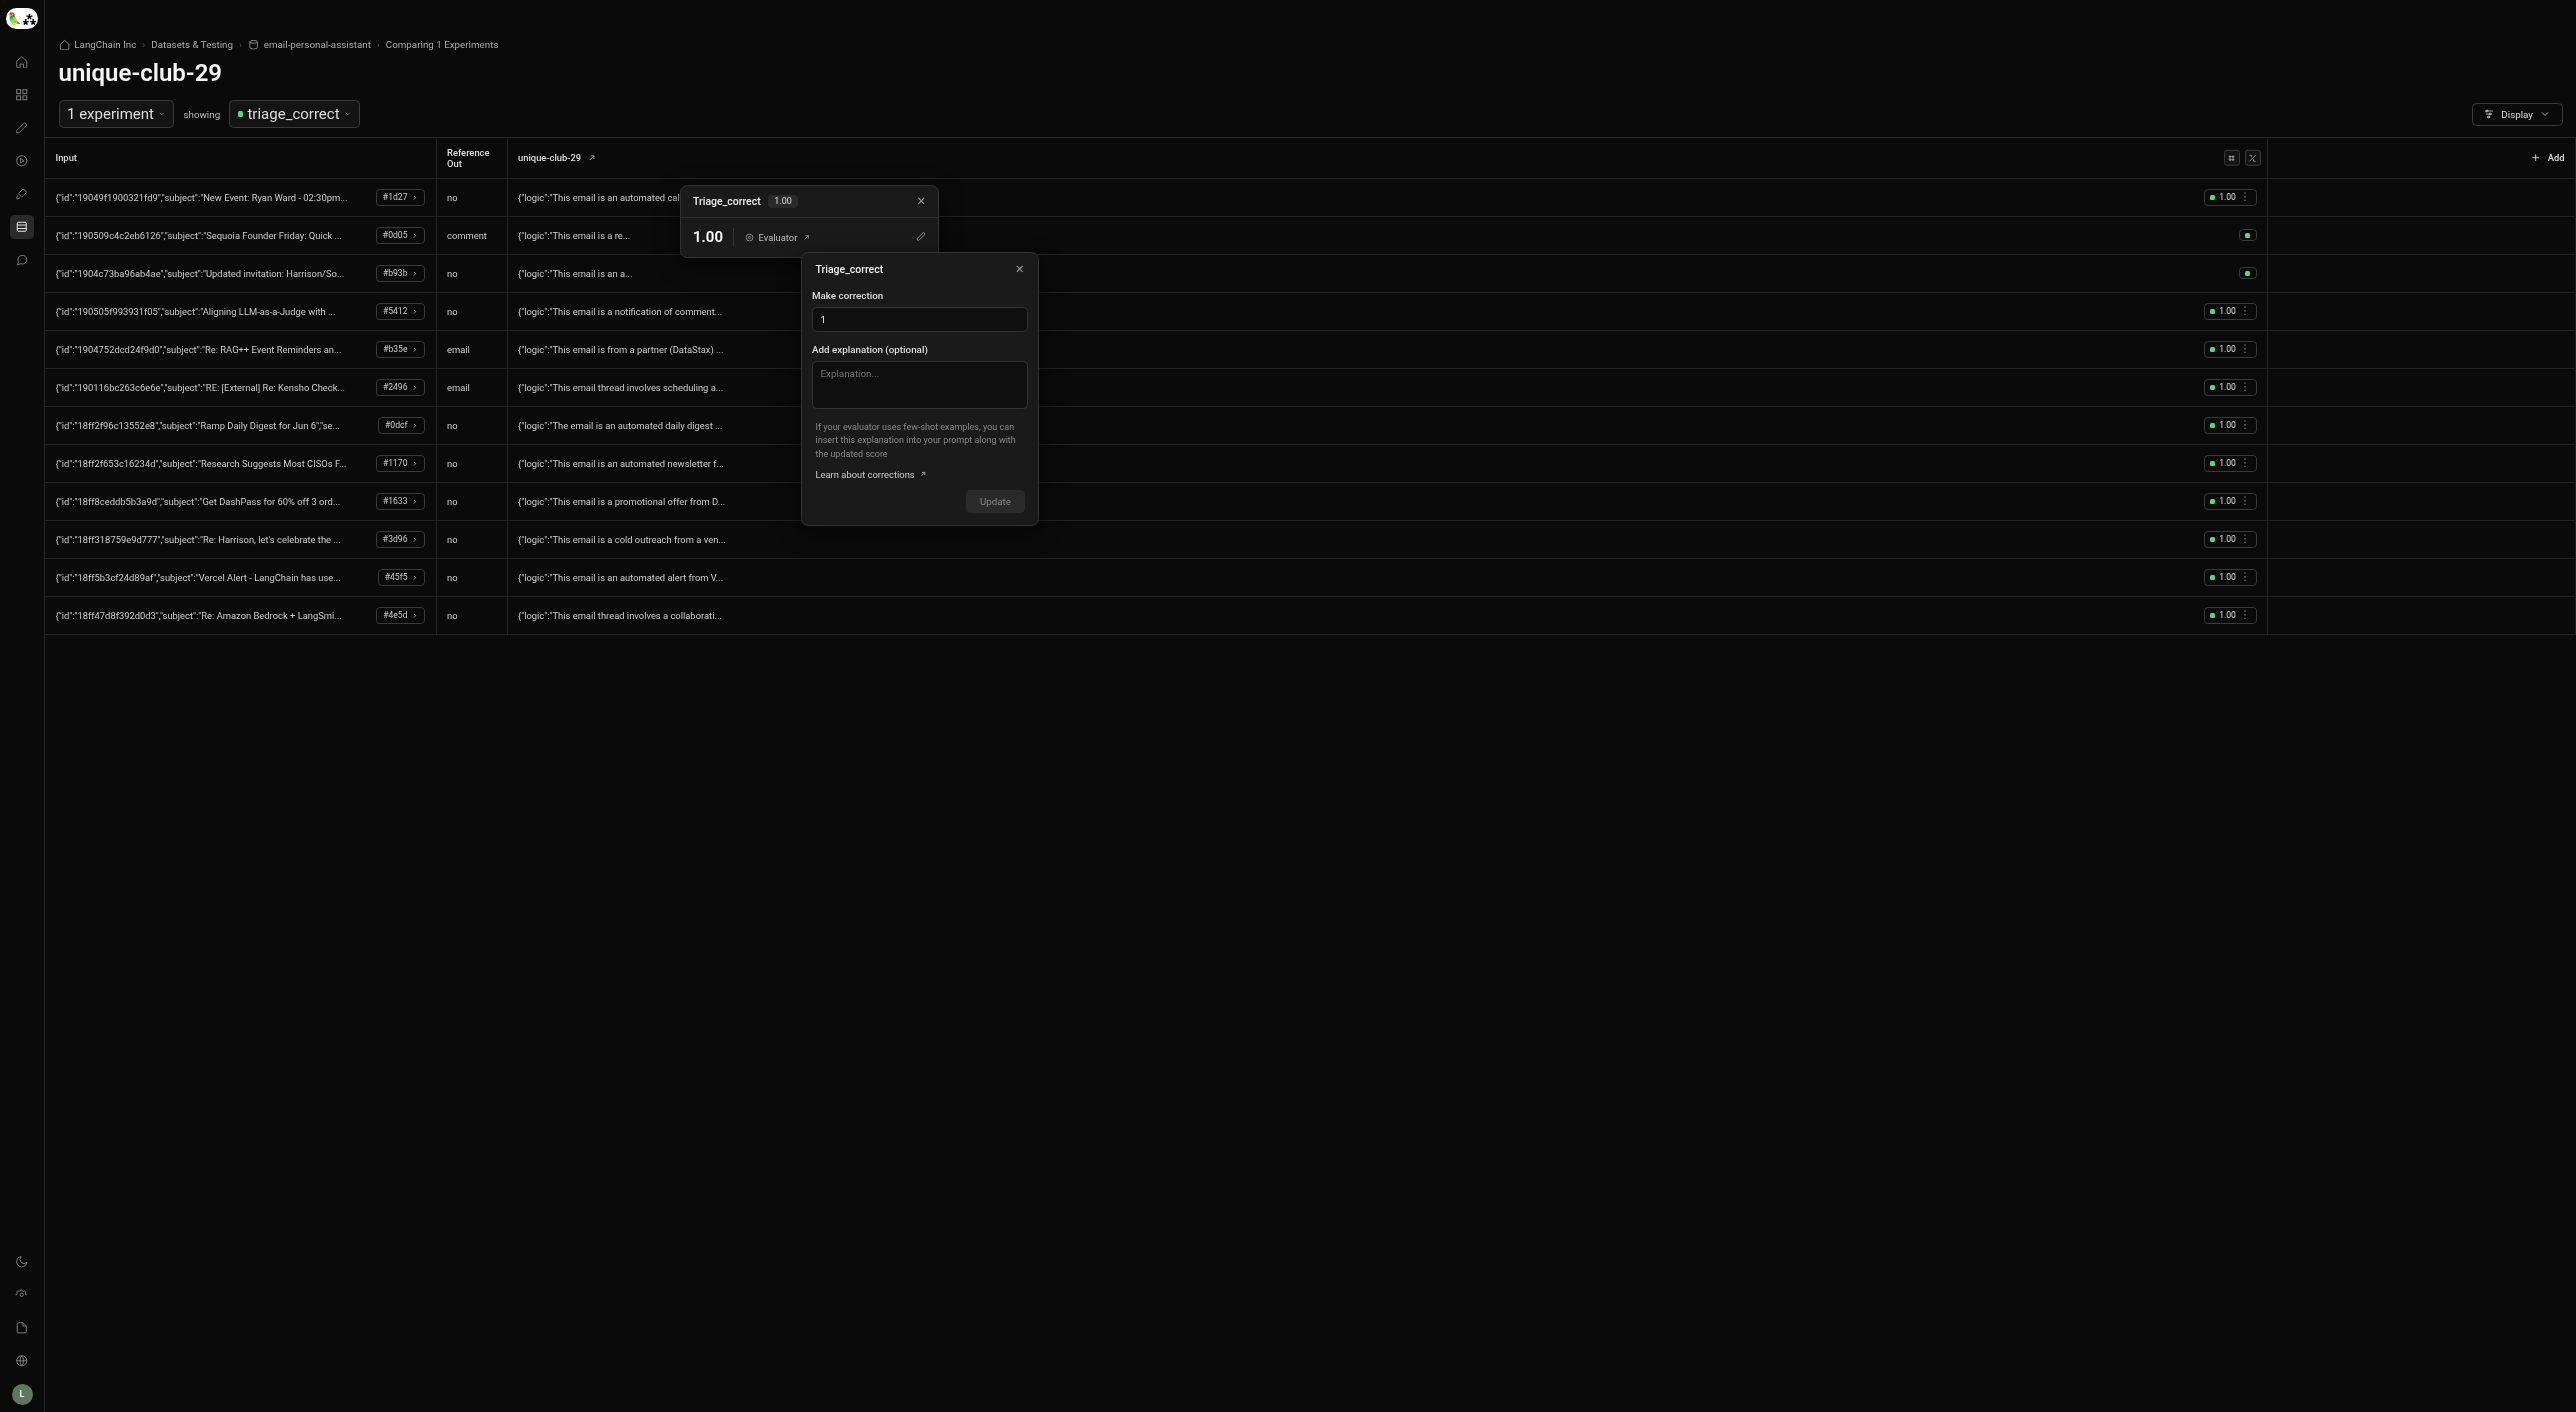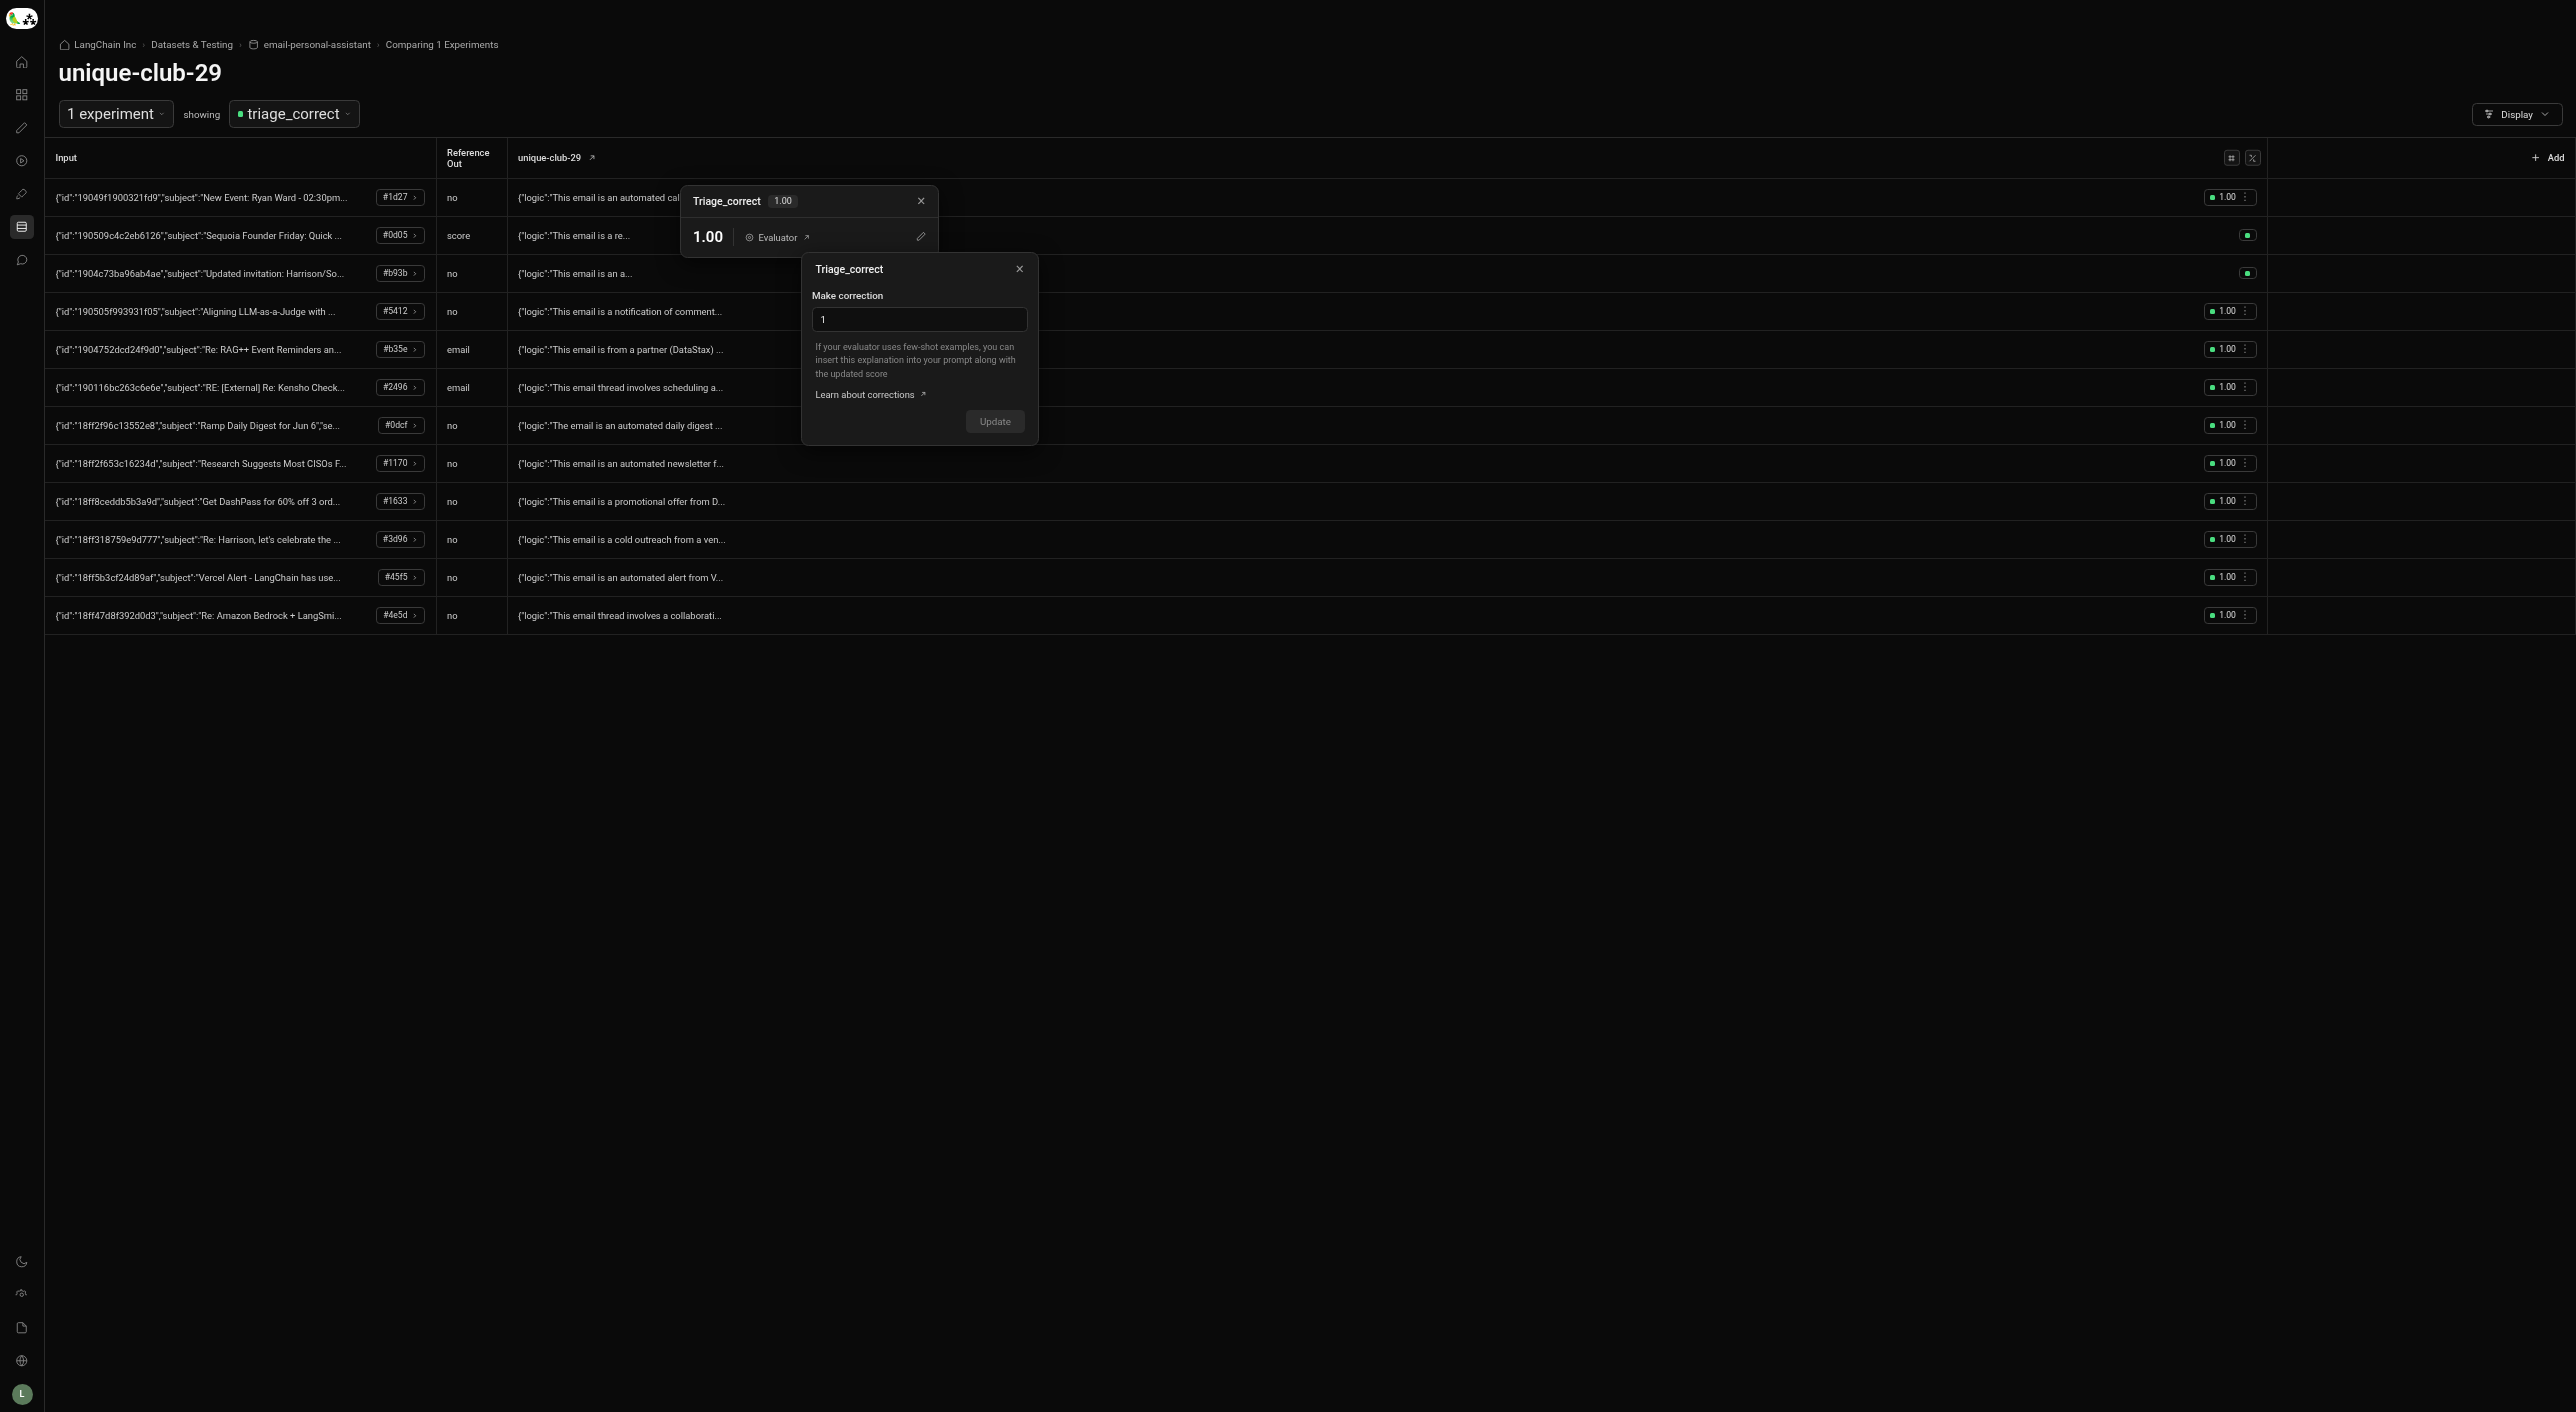--- a/index.html
+++ b/index.html
@@ -263,21 +263,21 @@
             </tr>
             <tr>
     <td class="col-input">
                 <div class="input-cell">
                   <span class="input-text">{"id":"190509c4c2eb6126","subject":"Sequoia Founder Friday: Quick ...</span>
                   <span class="hash-chip">#0d05<svg viewBox="0 0 24 24">
                       <path d="M9 6l6 6-6 6"></path>
                     </svg></span>
                 </div>
               </td>
-    <td class="col-ref">score</td>
+    <td class="col-ref">comment</td>
     <td class="col-exp">
                 <div class="exp-cell">
                   <span class="exp-text">{"logic":"This email is a re...</span>
                   <span class="score-chip">
                     <span class="dot"></span>
                   </span>
                 </div>
               </td>
     <td class="col-add"></td>
             </tr>
@@ -494,20 +494,24 @@
 
       <div class="popover pop2">
         <div class="pop2-head">
             <span class="pop1-title">Triage_correct</span>
             <span class="close-x">✕</span>
           </div>
         <div class="section">
           <label>Make correction</label>
           <input type="text" value="1" style="">
         </div>
+        <div class="section">
+          <label>Add explanation (optional)</label>
+          <textarea placeholder="Explanation..." style=""></textarea>
+        </div>
         <div class="help-text">If your evaluator uses few-shot examples, you can insert this explanation into your prompt along with the updated score</div>
         <div class="learn-link">
             <span>Learn about corrections</span>
             <svg viewBox="0 0 24 24">
               <path d="M7 17L17 7M9 7h8v8"></path>
             </svg>
           </div>
         <div class="pop2-footer">
             <button class="update-btn">Update</button>
           </div>

